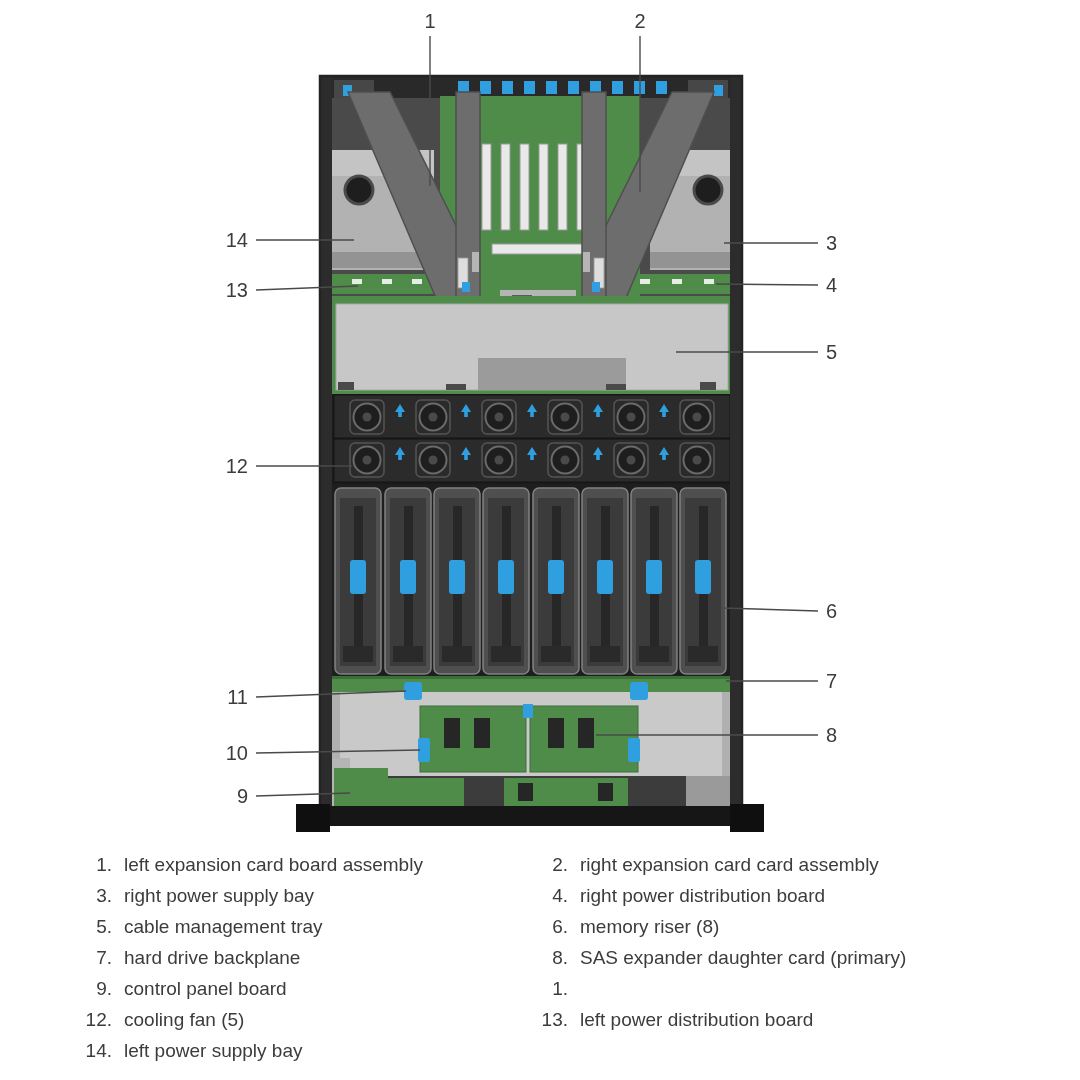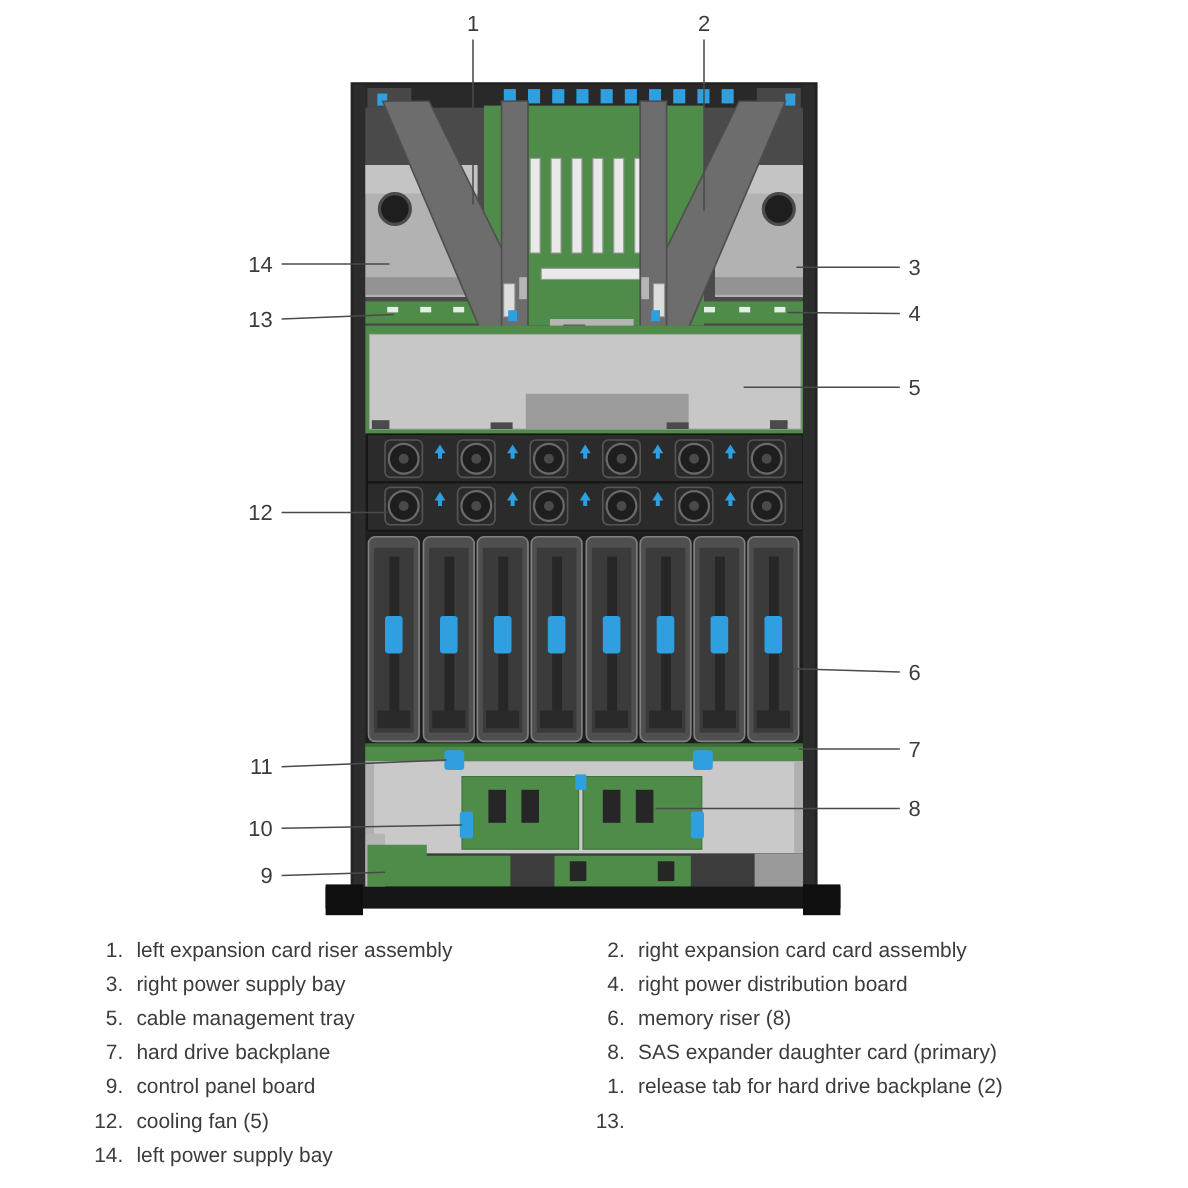--- a/index.html
+++ b/index.html
@@ -309,21 +309,21 @@
         <text x="248" y="473" text-anchor="end" class="callout-num">12</text>
         <text x="248" y="297" text-anchor="end" class="callout-num">13</text>
         <text x="248" y="247" text-anchor="end" class="callout-num">14</text>
       </g>
     </svg>
   </figure>
 
   <div class="legend">
     <div class="legend-item">
       <span class="legend-num">1.</span>
-      <span class="legend-text">left expansion card riser assembly</span>
+      <span class="legend-text">left expansion card board assembly</span>
     </div>
     <div class="legend-item">
       <span class="legend-num">2.</span>
       <span class="legend-text">right expansion card card assembly</span>
     </div>
     <div class="legend-item">
       <span class="legend-num">3.</span>
       <span class="legend-text">right power supply bay</span>
     </div>
     <div class="legend-item">
@@ -345,28 +345,28 @@
     <div class="legend-item">
       <span class="legend-num">8.</span>
       <span class="legend-text">SAS expander daughter card (primary)</span>
     </div>
     <div class="legend-item">
       <span class="legend-num">9.</span>
       <span class="legend-text">control panel board</span>
     </div>
     <div class="legend-item">
       <span class="legend-num">1.</span>
-      <span class="legend-text">release tab for hard drive backplane (2)</span>
     </div>
     <div class="legend-item">
       <span class="legend-num">12.</span>
       <span class="legend-text">cooling fan (5)</span>
     </div>
     <div class="legend-item">
       <span class="legend-num">13.</span>
+      <span class="legend-text">left power distribution board</span>
     </div>
     <div class="legend-item">
       <span class="legend-num">14.</span>
       <span class="legend-text">left power supply bay</span>
     </div>
   </div>
 
 </div>
 
 </body></html>

